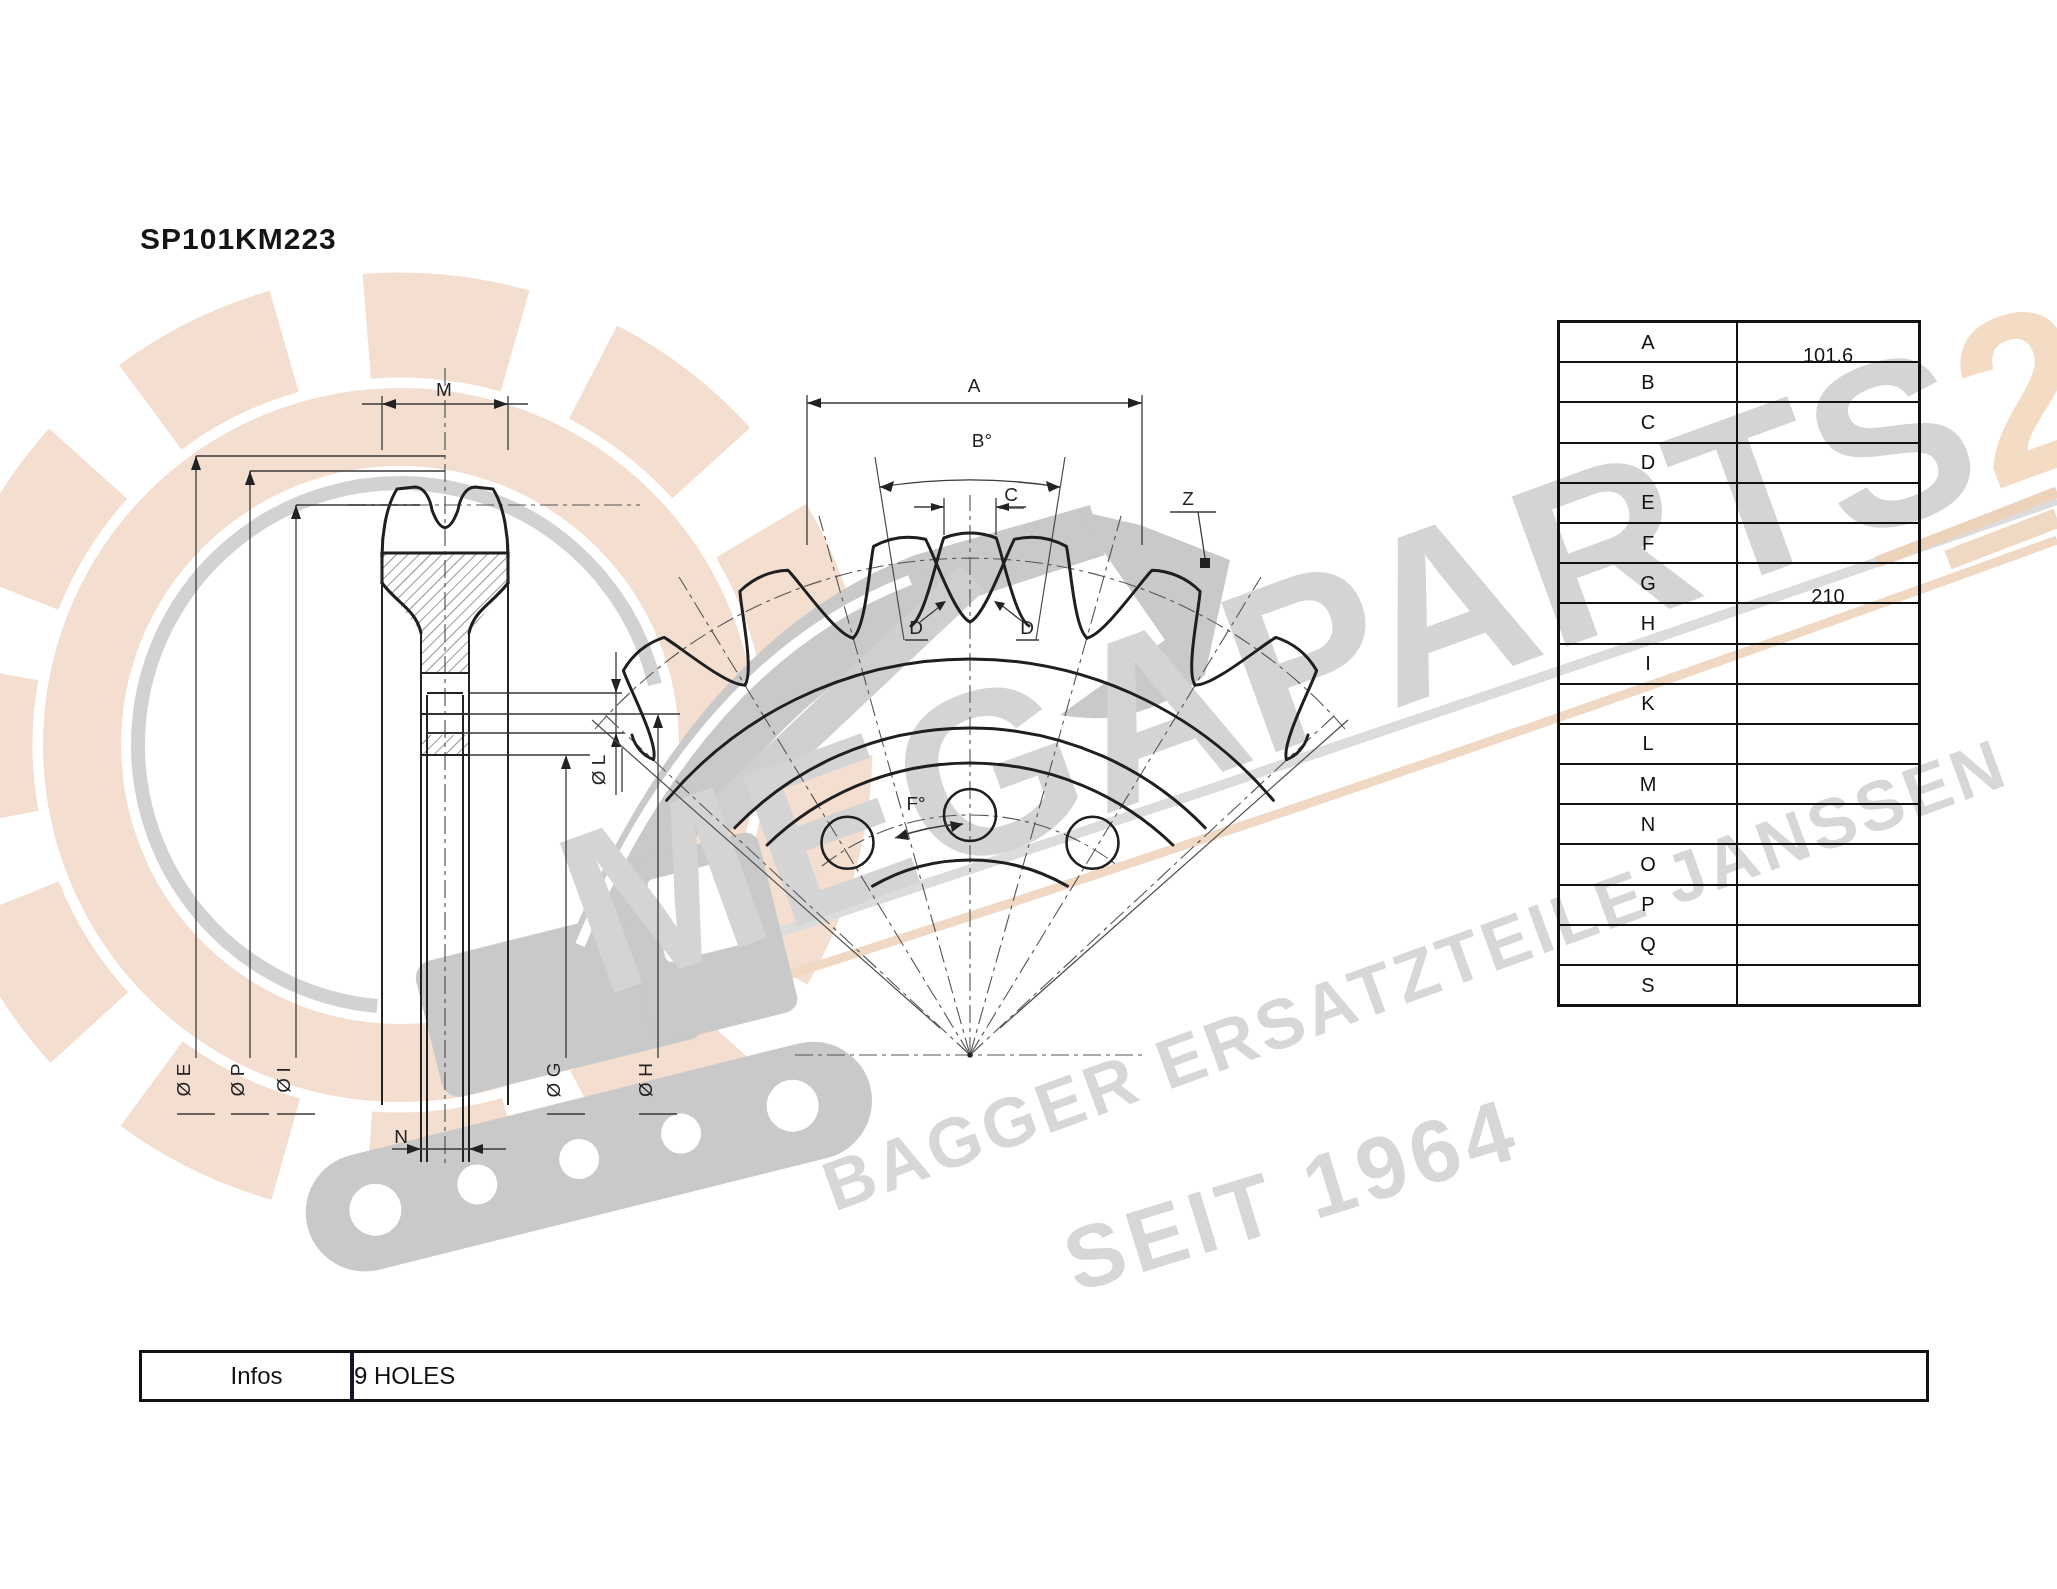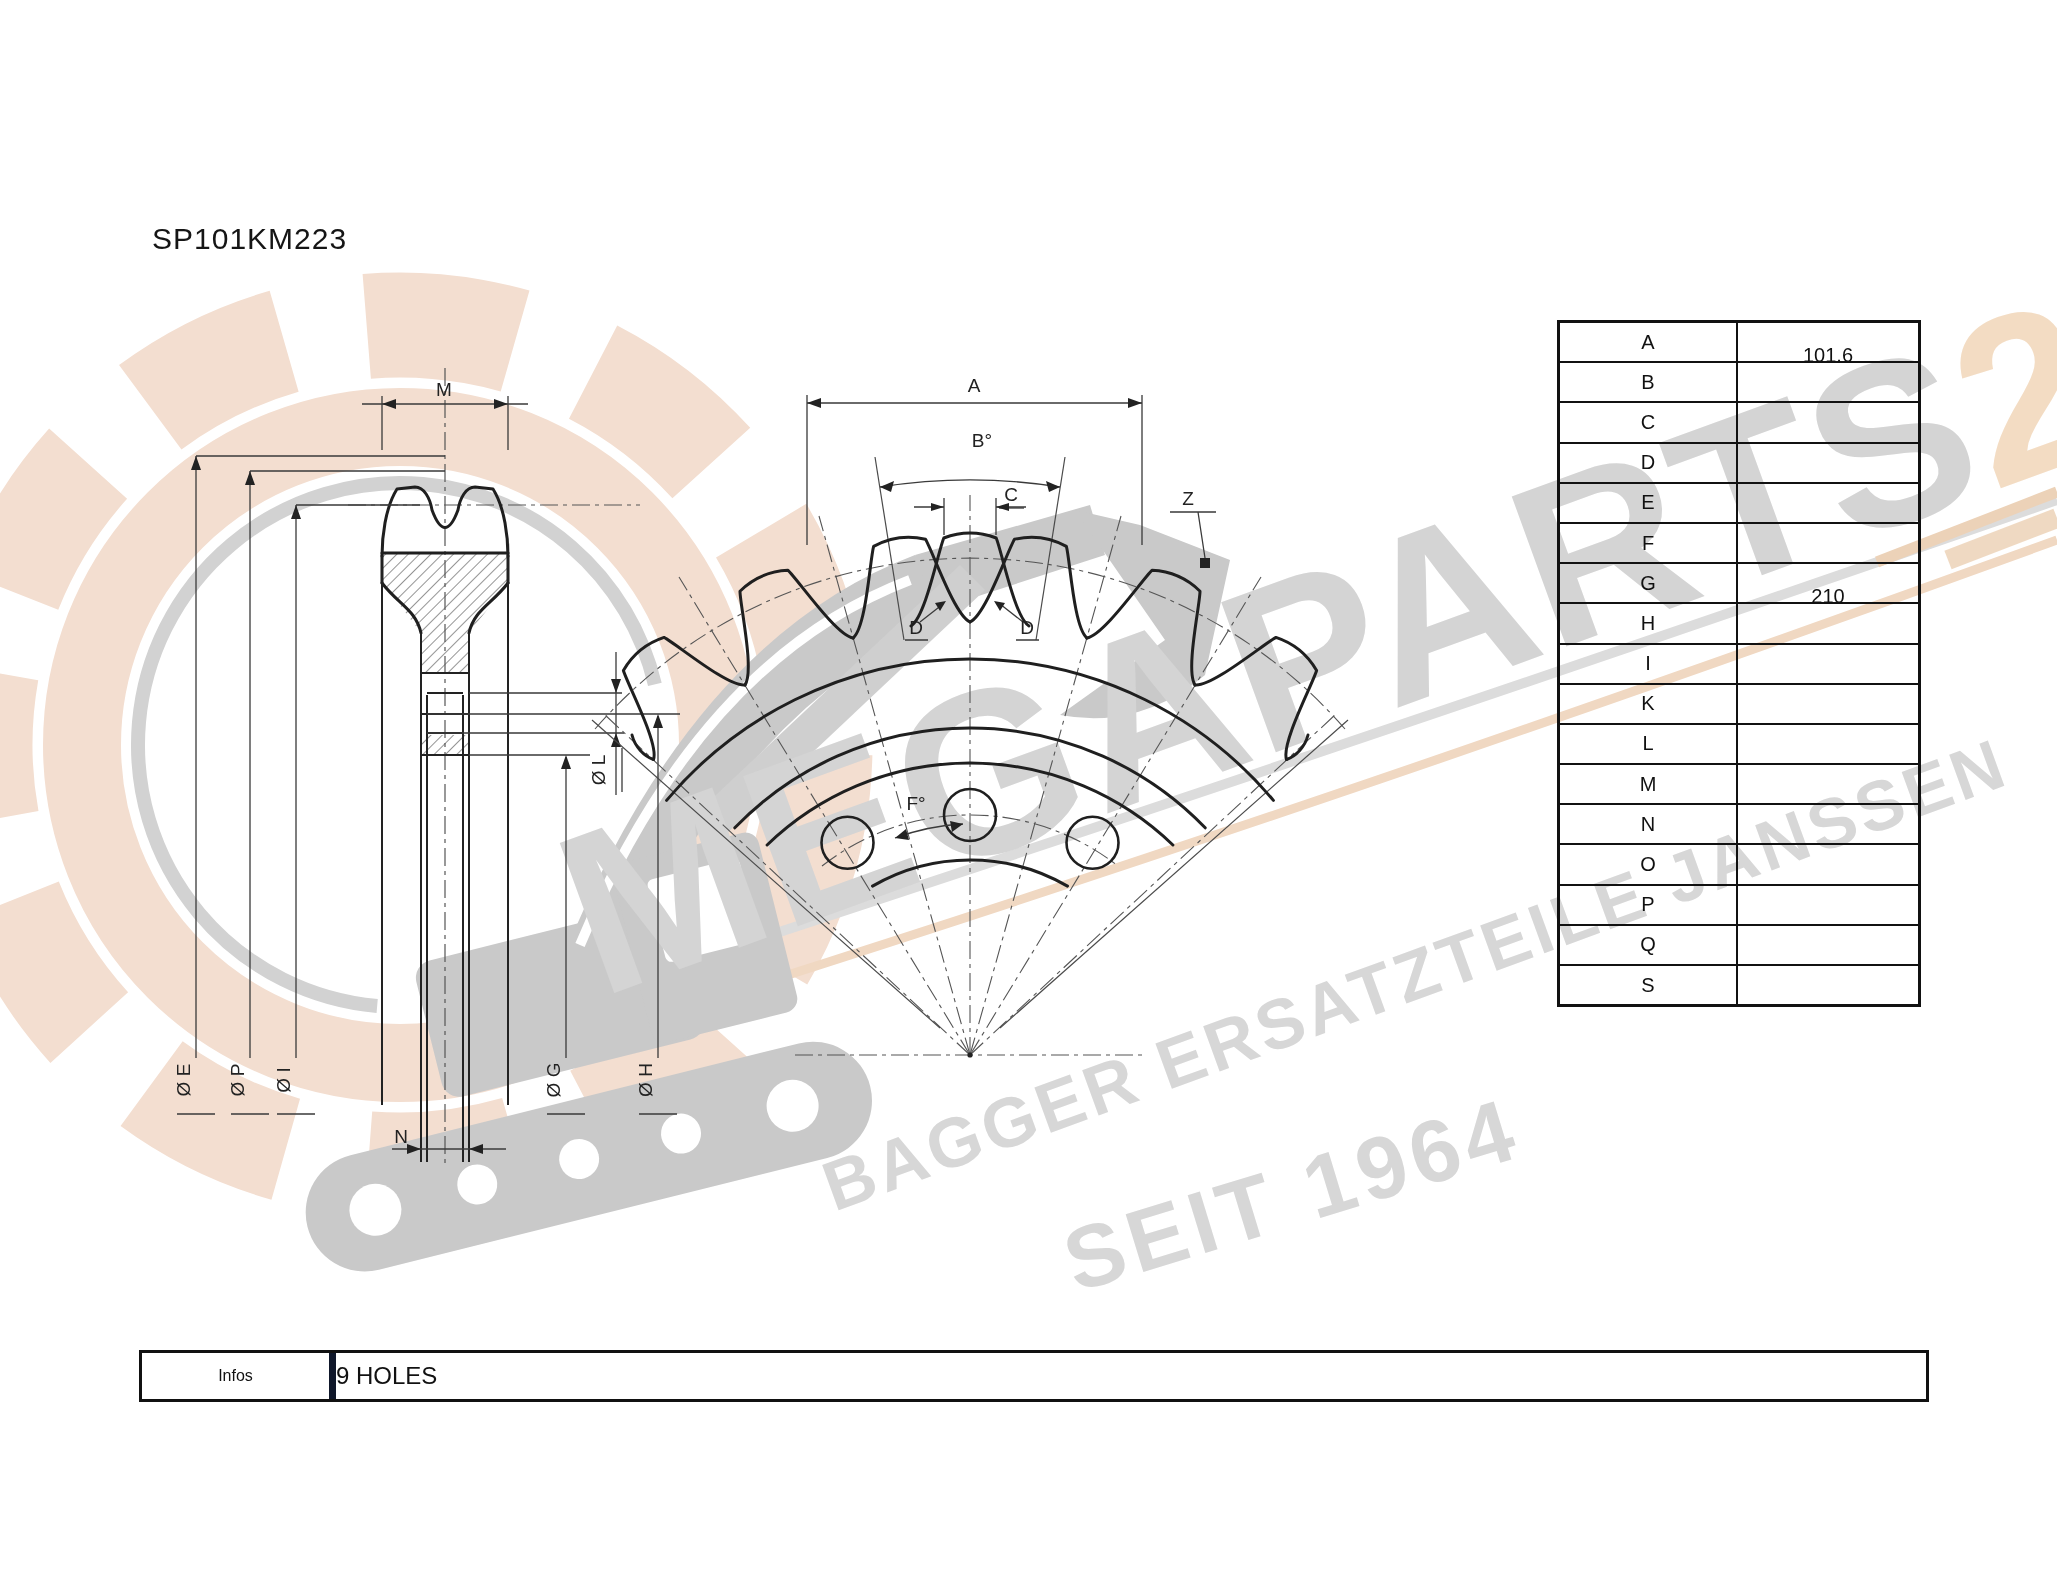--- a/index.html
+++ b/index.html
@@ -11,35 +11,35 @@
   #wm-brand{left:612px;top:800px;height:232px;line-height:232px;font-size:232px;
             letter-spacing:2px;color:#d4d4d4;transform:rotate(-20deg);}
   #wm-brand .suffix{color:#f3dcc3;}
   #wm-tagline{left:838px;top:1152px;height:70px;line-height:70px;font-size:70px;
               letter-spacing:4px;color:#d7d7d7;transform:rotate(-20deg);}
   #wm-since{left:1080px;top:1218px;height:88px;line-height:88px;font-size:88px;
             letter-spacing:6px;color:#d7d7d7;transform:rotate(-17deg);}
   
   #drawing{position:absolute;left:0;top:0;z-index:2;}
   
-  #title{position:absolute;left:152px;top:222px;z-index:3;font-size:30px;font-weight:normal;
+  #title{position:absolute;left:140px;top:222px;z-index:3;font-size:30px;font-weight:bold;
          letter-spacing:1px;color:#151515;}
   
   #spec-table{position:absolute;left:1557px;top:320px;width:358px;z-index:3;
               border:3px solid #111;}
   .spec-row{display:flex;height:38.2px;border-bottom:2.5px solid #111;}
   .spec-row:last-child{border-bottom:none;}
   .spec-cell-label{width:176px;border-right:2.5px solid #111;display:flex;
                    align-items:center;justify-content:center;font-size:20px;}
   .spec-cell-value{flex:1;display:flex;align-items:center;justify-content:center;font-size:20px;margin-top:27px;}
   
   #info-bar{position:absolute;left:139px;top:1350px;width:1784px;height:46px;z-index:3;
             border:3px solid #111;display:flex;}
-  #info-bar .label{width:187px;border-right:7px solid #0f172a;display:flex;align-items:center;
-                   justify-content:center;font-size:16px;}
+  #info-bar .label{width:187px;border-right:4px solid #0f172a;display:flex;align-items:center;
+                   justify-content:center;font-size:24px;margin-left:21px;}
   #info-bar .value{flex:1;display:flex;align-items:center;font-size:24px;}
 </style>
 </head>
 <body>
 
 <div id="page">
 
   <div id="watermark">
     <svg width="2057" height="1589" viewBox="0 0 2057 1589">
 

